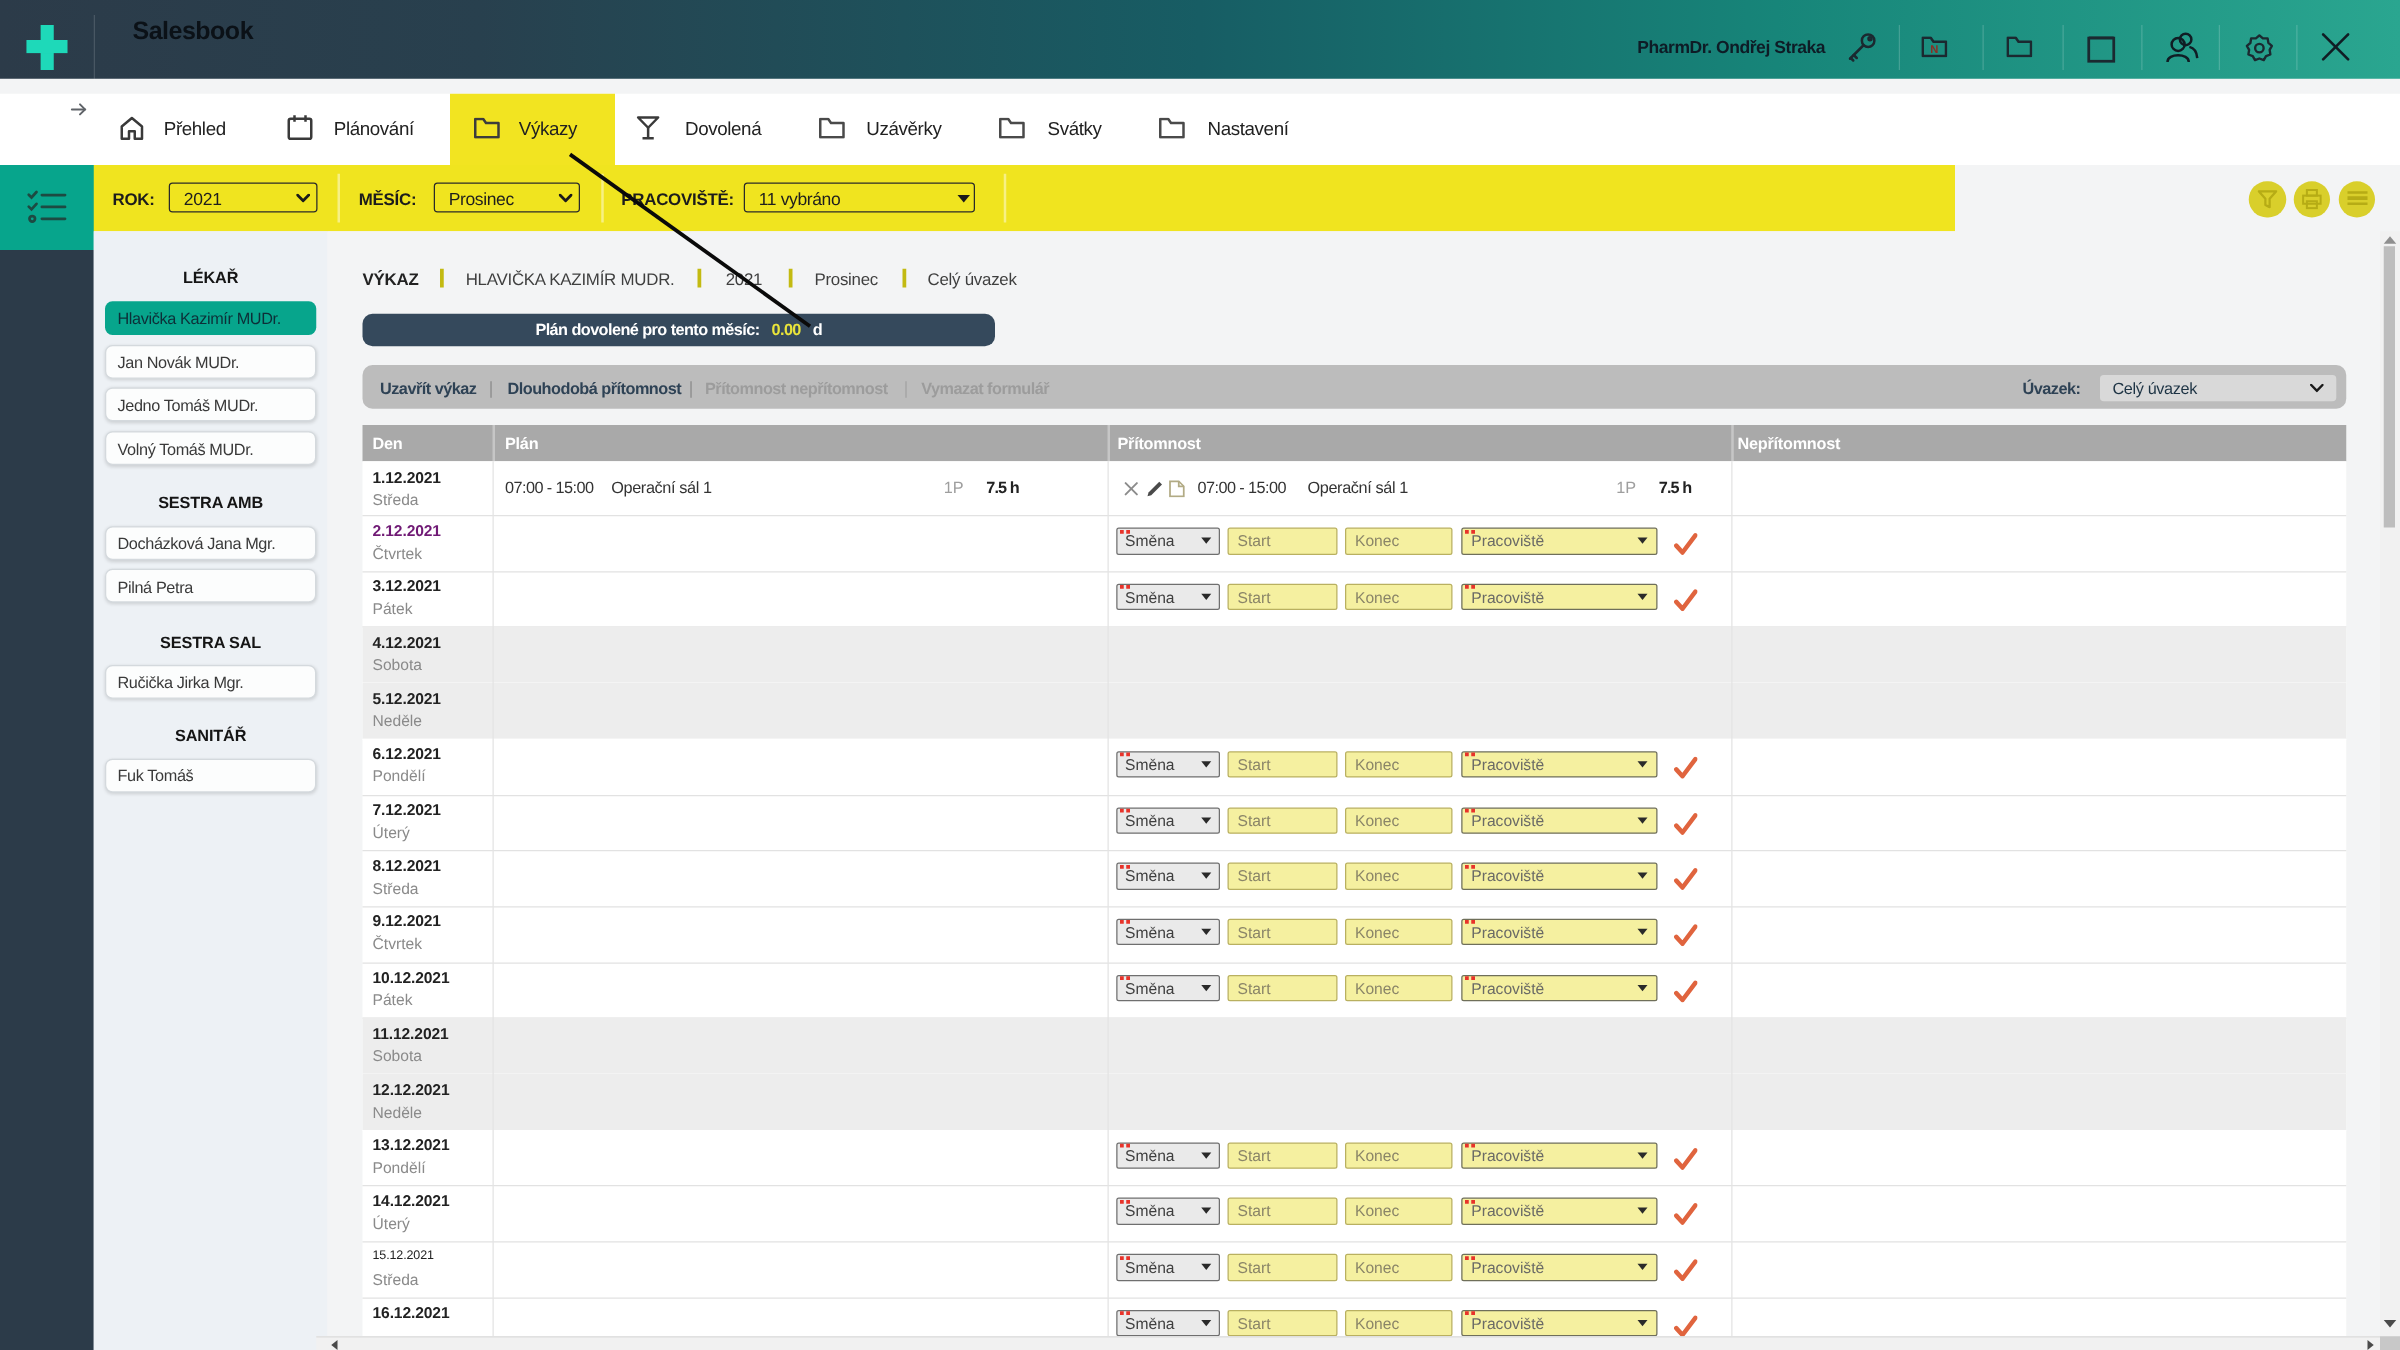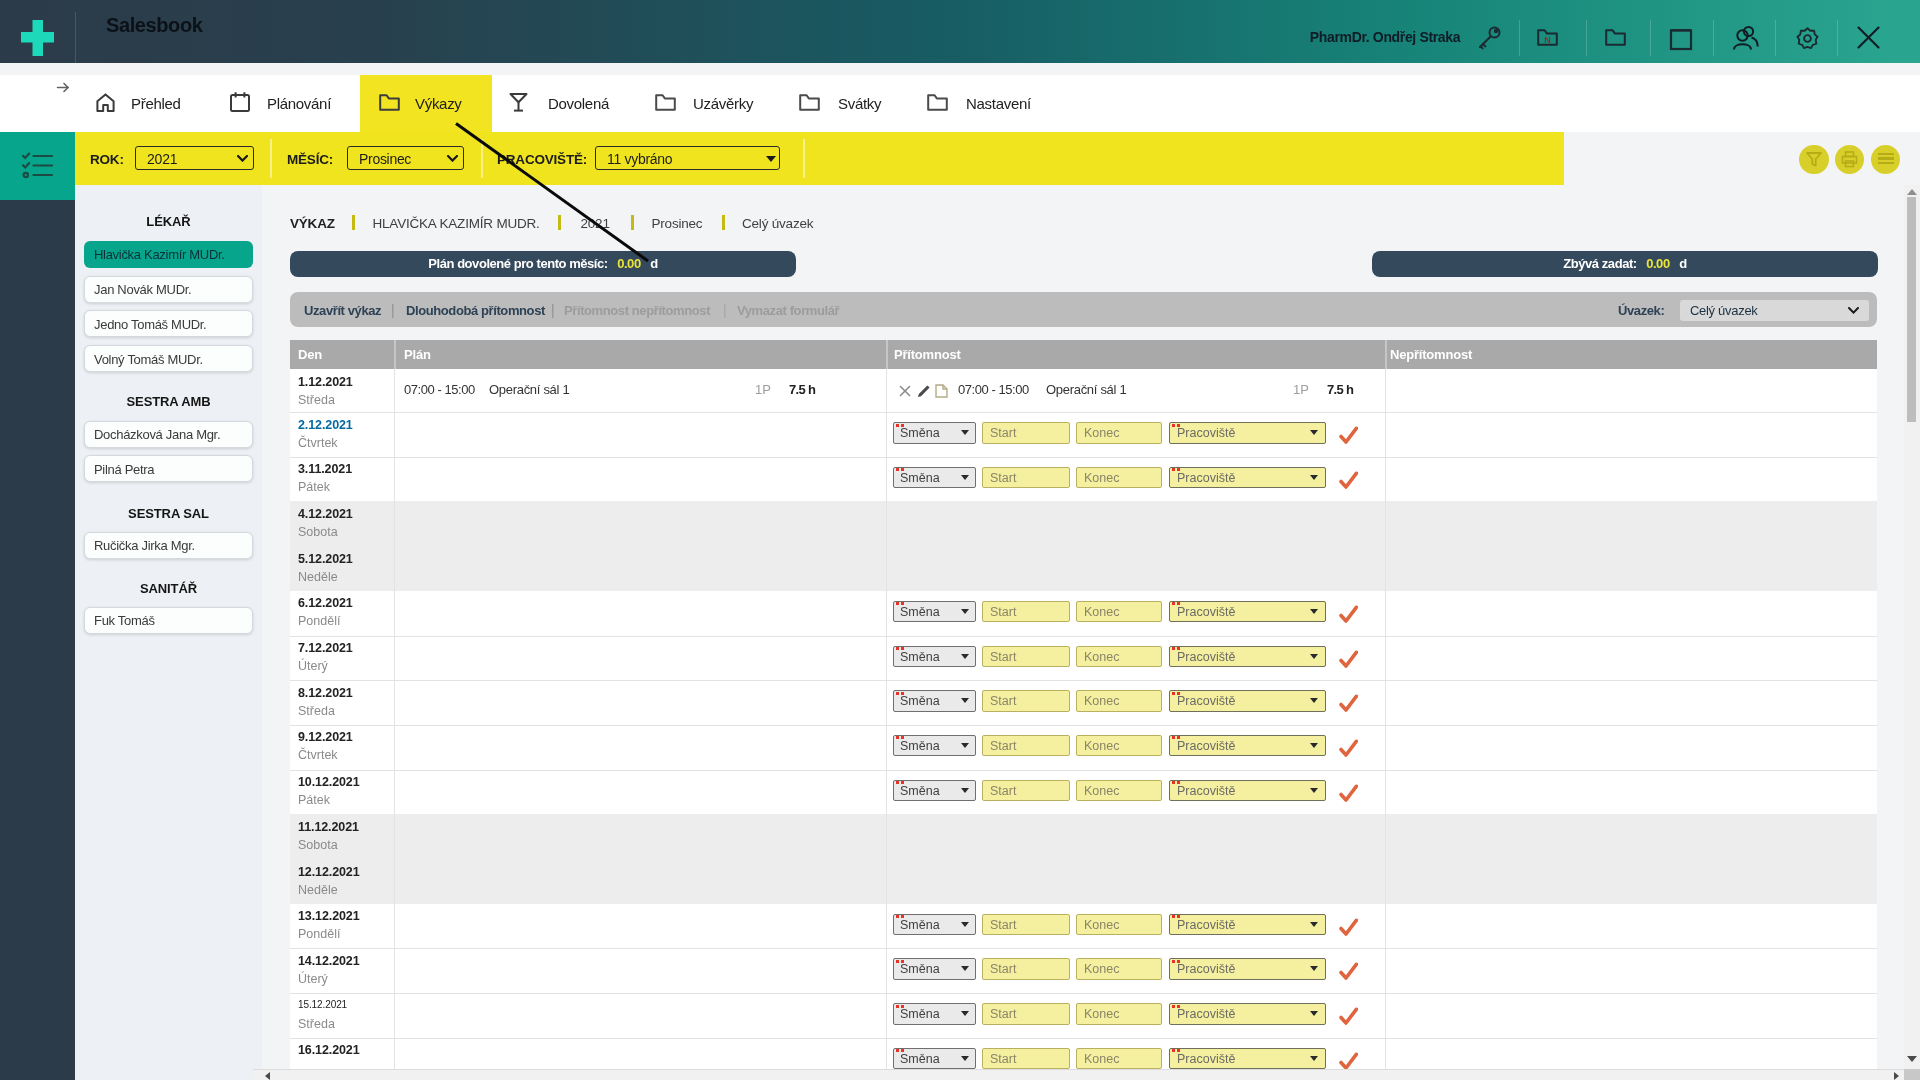--- a/index.html
+++ b/index.html
@@ -192,21 +192,20 @@
 <div class="abs" style="left:290px;top:215.5px;font-size:13.5px;letter-spacing:-0.2px;font-weight:bold;color:#222">VÝKAZ</div>
 <div class="abs" style="left:372.5px;top:215.5px;font-size:13.5px;letter-spacing:-0.2px;color:#3f3f3f">HLAVIČKA KAZIMÍR MUDR.</div>
 <div class="abs" style="left:580.5px;top:215.5px;font-size:13.5px;letter-spacing:-0.2px;color:#3f3f3f">2021</div>
 <div class="abs" style="left:651.5px;top:215.5px;font-size:13.5px;letter-spacing:-0.2px;color:#3f3f3f">Prosinec</div>
 <div class="abs" style="left:742px;top:215.5px;font-size:13.5px;letter-spacing:-0.2px;color:#3f3f3f">Celý úvazek</div>
 <div class="abs" style="left:352px;top:215px;width:2.5px;height:15px;background:#c3ba12"></div>
 <div class="abs" style="left:558px;top:215px;width:2.5px;height:15px;background:#c3ba12"></div>
 <div class="abs" style="left:631px;top:215px;width:2.5px;height:15px;background:#c3ba12"></div>
 <div class="abs" style="left:722px;top:215px;width:2.5px;height:15px;background:#c3ba12"></div>
 <div class="abs" style="left:290px;top:251px;width:506px;height:26px;background:#35495c;border-radius:8px;text-align:center;line-height:26px;font-size:13px;letter-spacing:-0.45px;font-weight:bold;color:#fff">Plán dovolené pro tento měsíc:&nbsp;&nbsp; <span style="color:#e9e43a">0.00</span>&nbsp;&nbsp; d</div>
-<div class="abs" style="left:1372px;top:251px;width:506px;height:26px;background:#35495c;border-radius:8px;text-align:center;line-height:26px;font-size:13px;letter-spacing:-0.45px;font-weight:bold;color:#fff">Zbývá zadat:&nbsp;&nbsp; <span style="color:#e9e43a">0.00</span>&nbsp;&nbsp; d</div>
 <div class="abs" style="left:290px;top:292px;width:1587px;height:35px;background:#bcbcbc;border-radius:8px"></div>
 <div class="abs" style="left:304px;top:302.5px;font-size:13px;letter-spacing:-0.4px;font-weight:bold;color:#2e4255">Uzavřít výkaz</div>
 <div class="abs" style="left:406px;top:302.5px;font-size:13px;letter-spacing:-0.4px;font-weight:bold;color:#2e4255">Dlouhodobá přítomnost</div>
 <div class="abs" style="left:564px;top:302.5px;font-size:13px;letter-spacing:-0.4px;font-weight:bold;color:#9c9c9c">Přítomnost nepřítomnost</div>
 <div class="abs" style="left:737px;top:302.5px;font-size:13px;letter-spacing:-0.4px;font-weight:bold;color:#9c9c9c">Vymazat formulář</div>
 <div class="abs" style="left:391px;top:302px;font-size:14px;color:#8f8f8f">|</div>
 <div class="abs" style="left:551px;top:302px;font-size:14px;color:#8f8f8f">|</div>
 <div class="abs" style="left:723px;top:302px;font-size:14px;color:#a5a5a5">|</div>
 <div class="abs" style="left:1618px;top:302.5px;font-size:13px;letter-spacing:-0.4px;font-weight:bold;color:#2e4255">Úvazek:</div>
 <div class="abs" style="left:1680px;top:299.5px;width:189px;height:21px;background:#d9d9d9;border-radius:3px;box-sizing:border-box">
@@ -244,21 +243,21 @@
       <g fill="none" stroke="#b2ab85" stroke-width="1.4">
         <path d="M1 1 H8 L12 5 V13 H1 Z"></path>
         <path d="M8 1 V5 H12"></path>
       </g>
     </svg>
 <div class="abs" style="left:958px;top:382.0px;font-size:13px;letter-spacing:-0.45px;color:#333">07:00&nbsp;-&nbsp;15:00</div>
 <div class="abs" style="left:1046px;top:382.0px;font-size:13px;letter-spacing:-0.3px;color:#333">Operační sál 1</div>
 <div class="abs" style="left:1293px;top:382.0px;font-size:13px;color:#9e9e9e">1P</div>
 <div class="abs" style="left:1327px;top:382.0px;font-size:13px;letter-spacing:-0.7px;font-weight:bold;color:#222">7.5 h</div>
 <div class="abs" style="left:290px;top:456.7px;width:1587px;height:1px;background:#e2e2e2"></div>
-<div class="abs" style="left:298px;top:417.5px;font-size:12.5px;letter-spacing:-0.1px;font-weight:bold;color:#0369a1">2.12.2021</div>
+<div class="abs" style="left:298px;top:417.5px;font-size:12.5px;letter-spacing:-0.1px;font-weight:bold;color:#701a75">2.12.2021</div>
 <div class="abs" style="left:298px;top:435.5px;font-size:12.5px;color:#8a8a8a">Čtvrtek</div>
 <div style="position:absolute;left:893px;top:422.0px;width:83px;height:21.5px;background:#eaeaea;border:1px solid #6f6f6f;border-radius:2px;box-sizing:border-box;">
       <span style="position:absolute;left:6px;top:3px;font-size:12.5px;color:#3f3f3f">Směna</span>
     </div>
     <div style="position:absolute;left:896px;top:423.5px;width:3px;height:3px;background:#e8332a"></div>
     <div style="position:absolute;left:900.5px;top:423.5px;width:3px;height:3px;background:#e8332a"></div>
     <div style="position:absolute;left:961px;top:430.0px;width:0;height:0;border-left:4.5px solid transparent;border-right:4.5px solid transparent;border-top:5.5px solid #2a2a2a"></div>
     <div style="position:absolute;left:982px;top:422.0px;width:88px;height:21.5px;background:#f5f0a0;border:1px solid #b9b060;border-radius:2px;box-sizing:border-box;">
       <span style="position:absolute;left:7px;top:3px;font-size:12.5px;color:#8a8568">Start</span>
     </div>
@@ -268,21 +267,21 @@
     <div style="position:absolute;left:1169px;top:422.0px;width:157px;height:21.5px;background:#f5f0a0;border:1px solid #6f6f5a;border-radius:2px;box-sizing:border-box;">
       <span style="position:absolute;left:7px;top:3px;font-size:12.5px;color:#6b6b66">Pracoviště</span>
     </div>
     <div style="position:absolute;left:1172px;top:423.5px;width:3px;height:3px;background:#e8332a"></div>
     <div style="position:absolute;left:1176.5px;top:423.5px;width:3px;height:3px;background:#e8332a"></div>
     <div style="position:absolute;left:1310px;top:430.0px;width:0;height:0;border-left:4.5px solid transparent;border-right:4.5px solid transparent;border-top:5.5px solid #2a2a2a"></div>
     <svg style="position:absolute;left:1339px;top:426.0px" width="19" height="18" viewBox="0 0 19 18">
       <path d="M2 10.5 L7 16 L17.3 2.3" fill="none" stroke="#e0643e" stroke-width="3.6" stroke-linecap="round" stroke-linejoin="round"></path>
     </svg>
 <div class="abs" style="left:290px;top:501.4px;width:1587px;height:1px;background:#e2e2e2"></div>
-<div class="abs" style="left:298px;top:462.2px;font-size:12.5px;letter-spacing:-0.1px;font-weight:bold;color:#222">3.11.2021</div>
+<div class="abs" style="left:298px;top:462.2px;font-size:12.5px;letter-spacing:-0.1px;font-weight:bold;color:#222">3.12.2021</div>
 <div class="abs" style="left:298px;top:480.2px;font-size:12.5px;color:#8a8a8a">Pátek</div>
 <div style="position:absolute;left:893px;top:466.7px;width:83px;height:21.5px;background:#eaeaea;border:1px solid #6f6f6f;border-radius:2px;box-sizing:border-box;">
       <span style="position:absolute;left:6px;top:3px;font-size:12.5px;color:#3f3f3f">Směna</span>
     </div>
     <div style="position:absolute;left:896px;top:468.2px;width:3px;height:3px;background:#e8332a"></div>
     <div style="position:absolute;left:900.5px;top:468.2px;width:3px;height:3px;background:#e8332a"></div>
     <div style="position:absolute;left:961px;top:474.7px;width:0;height:0;border-left:4.5px solid transparent;border-right:4.5px solid transparent;border-top:5.5px solid #2a2a2a"></div>
     <div style="position:absolute;left:982px;top:466.7px;width:88px;height:21.5px;background:#f5f0a0;border:1px solid #b9b060;border-radius:2px;box-sizing:border-box;">
       <span style="position:absolute;left:7px;top:3px;font-size:12.5px;color:#8a8568">Start</span>
     </div>

